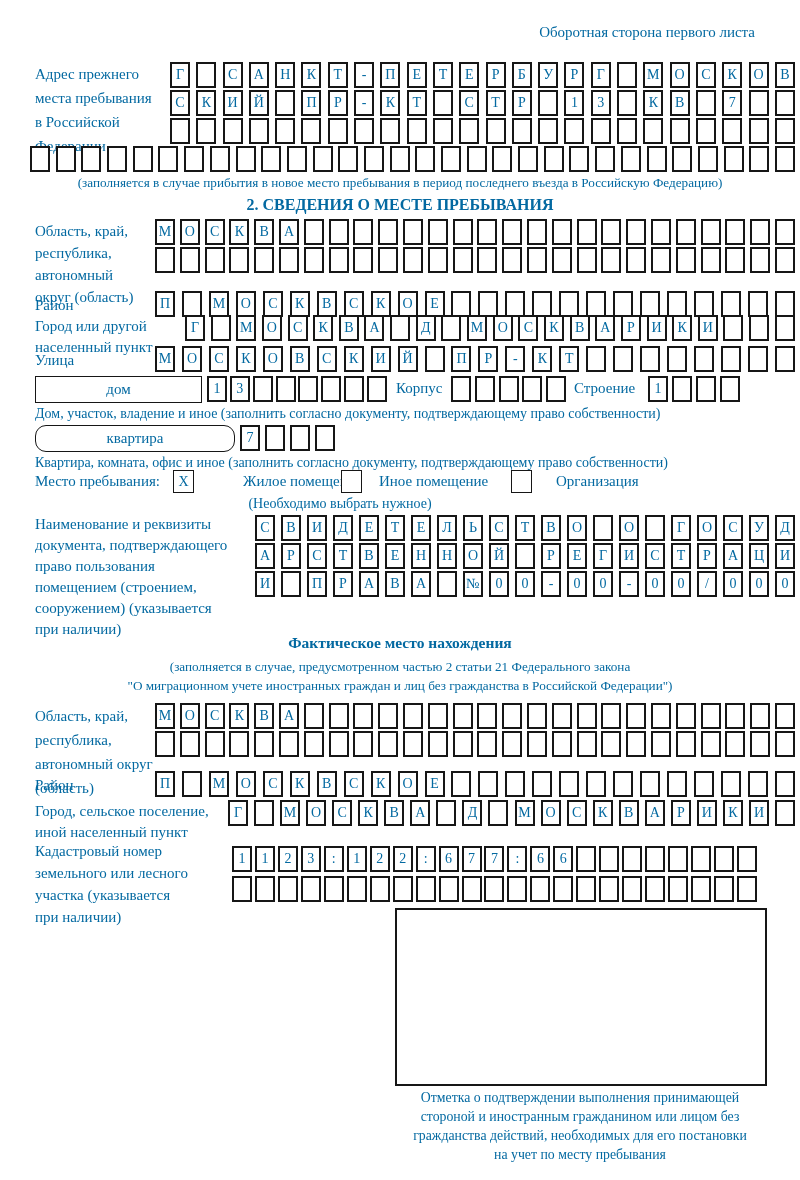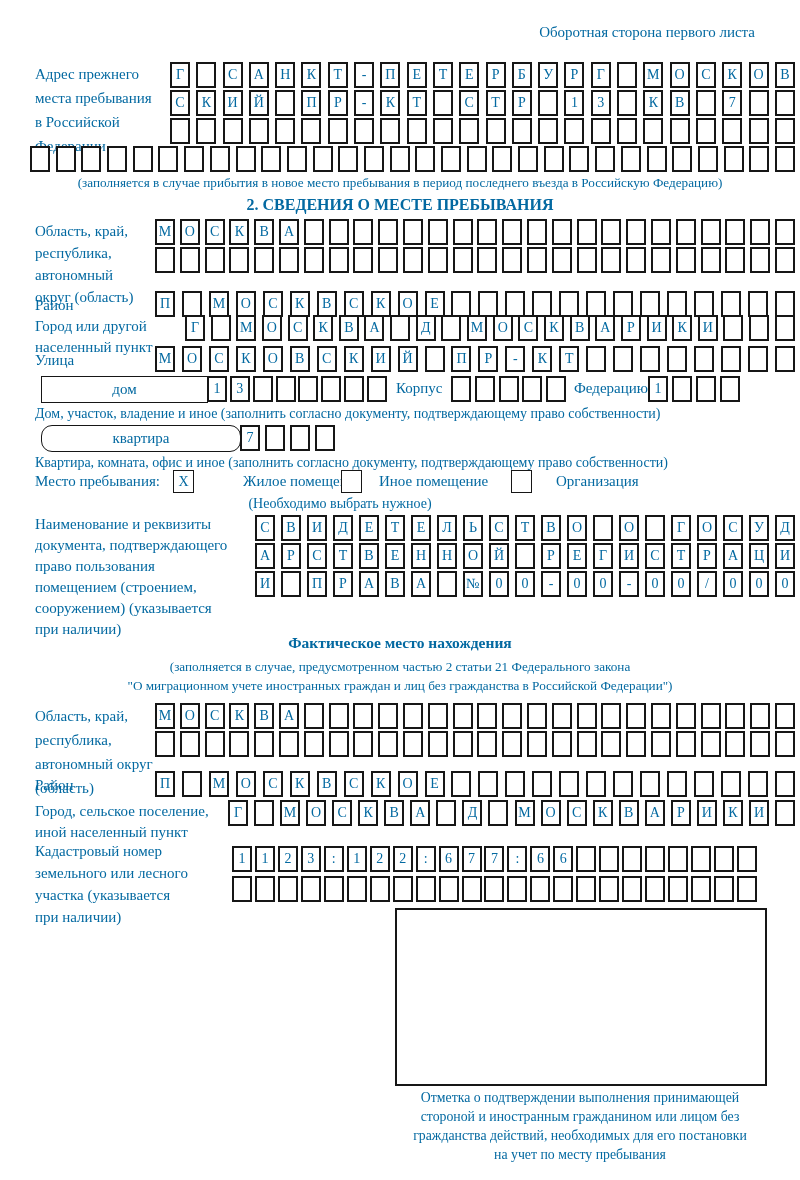--- a/index.html
+++ b/index.html
@@ -9,21 +9,21 @@
   .lbl{position:absolute;font-size:15px;line-height:22px;white-space:pre-line;}
   .lbl-lh24{line-height:24px;}
   .strip{position:absolute;display:flex;justify-content:space-between;height:26px;}
   .cell{box-sizing:border-box;width:20px;height:26px;border:2px solid #161616;
         display:flex;align-items:center;justify-content:center;
         font-size:14px;line-height:1;background:#fff;}
   .caption{position:absolute;font-size:13.2px;text-align:center;width:800px;left:0;}
   .caption-left{position:absolute;font-size:14px;text-align:left;}
   .sec-title{position:absolute;left:0;width:800px;text-align:center;font-weight:bold;font-size:16px;}
   .label-box{position:absolute;box-sizing:border-box;border:1.7px solid #161616;height:27px;
-             display:flex;align-items:center;justify-content:center;font-size:15px;background:#fff;margin-left:6px;}
+             display:flex;align-items:center;justify-content:center;font-size:15px;background:#fff;}
   .inline-lbl{position:absolute;font-size:15px;}
   .chk{position:absolute;box-sizing:border-box;width:21px;height:23px;border:1.7px solid #161616;
        display:flex;align-items:center;justify-content:center;font-size:14px;background:#fff;}
   .stamp-box{position:absolute;left:395px;top:908px;width:368px;height:174px;
              border:2px solid #161616;background:#fff;}
   .stamp-caption{position:absolute;left:380px;top:1088px;width:400px;text-align:center;
                  font-size:13.8px;line-height:19px;white-space:pre-line;}
 </style>
 </head>
 <body>
@@ -308,21 +308,21 @@
       <div class="cell"></div>
     </div>
   <div class="inline-lbl" style="left:396px;top:380px;">Корпус</div>
   <div class="strip" style="left:451px;top:376px;width:115px;">
       <div class="cell"></div>
       <div class="cell"></div>
       <div class="cell"></div>
       <div class="cell"></div>
       <div class="cell"></div>
     </div>
-  <div class="inline-lbl" style="left:574px;top:380px;">Федерацию</div>
+  <div class="inline-lbl" style="left:574px;top:380px;">Строение</div>
   <div class="strip" style="left:648px;top:376px;width:92px;">
       <div class="cell">1</div>
       <div class="cell"></div>
       <div class="cell"></div>
       <div class="cell"></div>
     </div>
   <div class="caption-left" style="left:35px;top:406px;">Дом, участок, владение и иное (заполнить согласно документу, подтверждающему право собственности)</div>
 
   <div class="label-box" style="left:35px;top:425px;width:200px;border-radius:11px;">квартира</div>
   <div class="strip" style="left:240px;top:425px;width:95px;">

